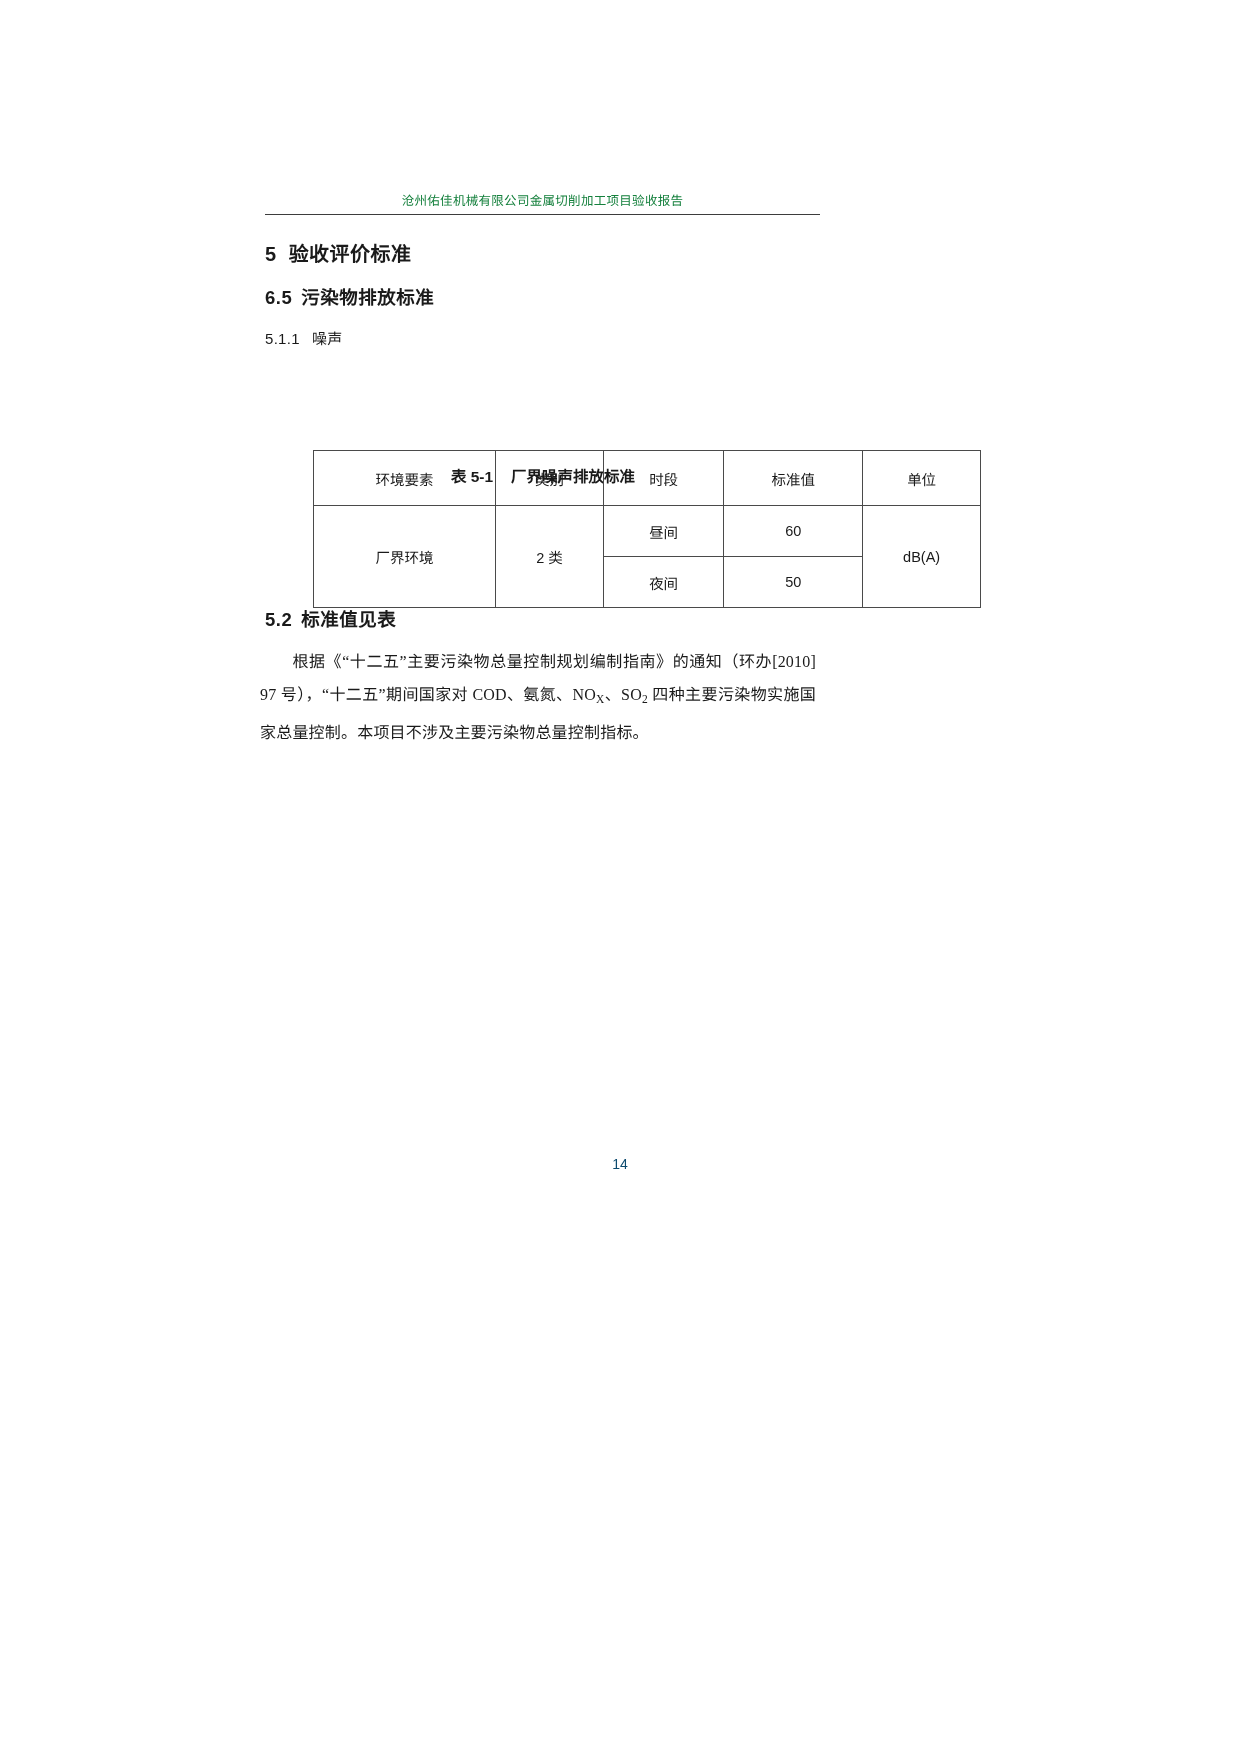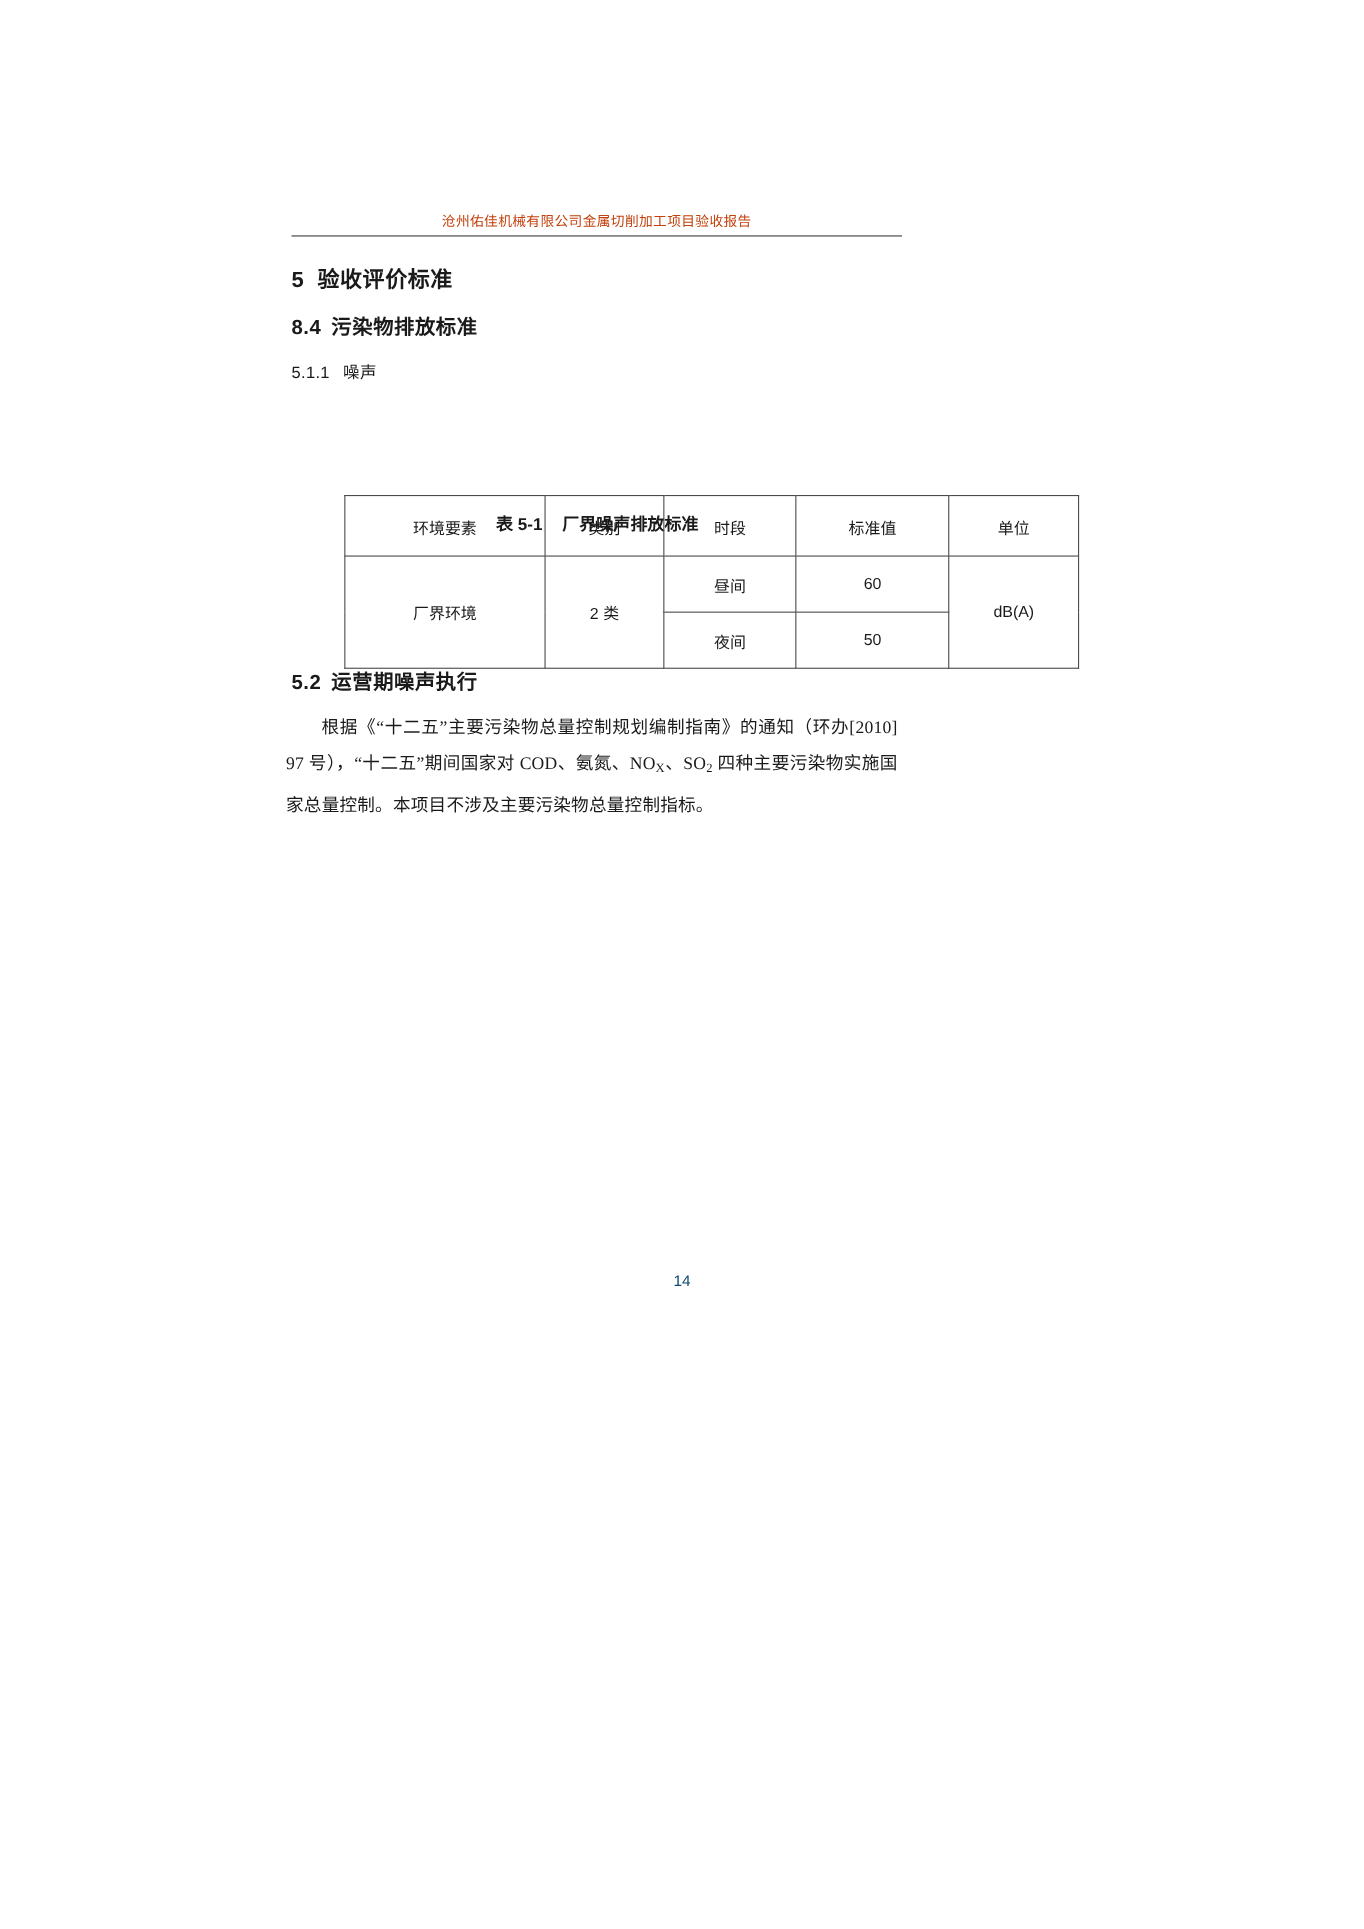--- a/index.html
+++ b/index.html
@@ -21,21 +21,21 @@
   .run-header {
     position: absolute;
     left: 265px;
     top: 190px;
     width: 555px;
     text-align: center;
   }
   .run-header .rh-text {
     font-size: 12.5px;
     letter-spacing: 0.3px;
-    color: #c2410c;
+    color: #15803d;
     font-family: Liberation Mono, monospace;
     display: block;
     padding-bottom: 5px;
   }
   .run-header .rh-rule {
     border-bottom: 1px solid #3d3d3d;
     width: 100%;
     height: 0;
   }
 
@@ -153,21 +153,21 @@
   <div class="run-header">
     <span class="rh-text">沧州佑佳机械有限公司金属切削加工项目验收报告</span>
     <div class="rh-rule"></div>
   </div>
 
   <div class="sec-h1">
     <span class="num">5</span><span>验收评价标准</span>
   </div>
 
   <div class="sec-h2">
-    <span class="num">8.4</span><span>污染物排放标准</span>
+    <span class="num">6.5</span><span>污染物排放标准</span>
   </div>
 
   <div class="sec-h3">
     <span class="num">5.1.1</span><span>噪声</span>
   </div>
 
 
   <div class="table-caption">
     <span class="cap-num">表 5-1</span><span>厂界噪声排放标准</span>
   </div>
@@ -189,21 +189,21 @@
         <td rowspan="2">dB(A)</td>
       </tr>
       <tr class="body">
         <td>夜间</td>
         <td>50</td>
       </tr>
     </tbody>
   </table>
 
   <div class="sec-h2b">
-    <span class="num">5.2</span><span>运营期噪声执行</span>
+    <span class="num">5.2</span><span>标准值见表</span>
   </div>
 
   <div class="para" id="para-total-1">
     <span class="indent"></span><span>根据《“十二五”主要污染物总量控制规划编制指南》的通知（环办[2010] 97 号），“十二五”期间国家对 COD、氨氮、NO</span><sub>X</sub><span>、SO</span><sub>2</sub><span> 四种主要污染物实施国家总量控制。本项目不涉及主要污染物总量控制指标。</span>
   </div>
 
 
   <div class="page-number">14</div>
 
 </div>

